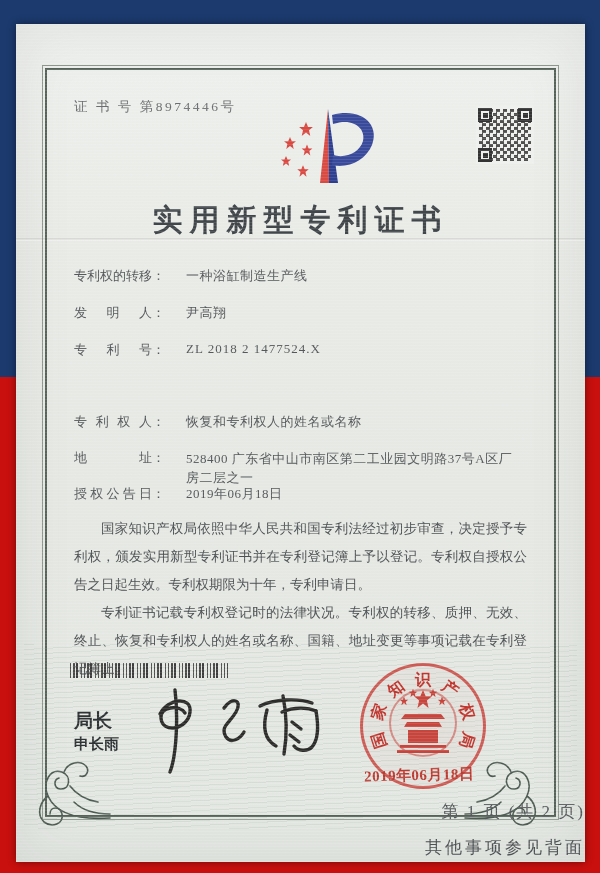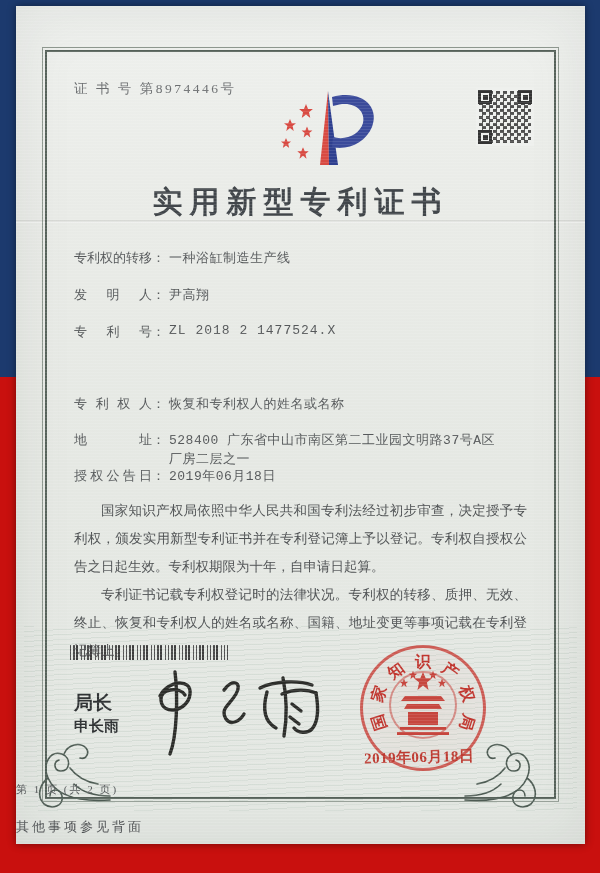--- a/index.html
+++ b/index.html
@@ -2,21 +2,21 @@
 <html style="--navy: #1c3a6e; --red: #c9100e; --seal-red: #c0362f;"><head>
 <meta charset="utf-8">
 <style>
   html,body{margin:0;padding:0;}
   body{
     width:600px;height:873px;position:relative;overflow:hidden;
     font-family:"Liberation Serif","DejaVu Serif",serif;
     background:linear-gradient(180deg,var(--navy,#1c3a6e) 0,var(--navy,#1c3a6e) 377px,var(--red,#c9100e) 377px,var(--red,#c9100e) 100%);
   }
   .paper{
-    position:absolute;left:16px;top:6px;width:569px;height:838px;
+    position:absolute;left:16px;top:24px;width:569px;height:838px;
     background:linear-gradient(180deg,#eef0ed 0%,#e9ebe7 25%,#e5e8e3 55%,#e3e7e2 100%);
     box-shadow:0 0 8px rgba(0,0,0,.45), inset 0 0 55px rgba(110,118,110,.14);
   }
   .paper::after{
     content:"";position:absolute;inset:0;pointer-events:none;
     background:repeating-linear-gradient(180deg,rgba(255,255,255,.22) 0 1px,transparent 1px 3px);
     opacity:.45;
   }
   .watermark{
     position:absolute;left:8px;right:8px;top:620px;height:185px;pointer-events:none;
@@ -46,21 +46,21 @@
   .qr .f-tl{left:2px;top:2px}.qr .f-tr{right:2px;top:2px}.qr .f-bl{left:2px;bottom:2px}
   
   .title{
     position:absolute;left:0;right:0;top:176px;text-align:center;
     font-size:30px;font-weight:700;letter-spacing:7px;color:#41464a;
   }
   
   .frow{position:absolute;left:58px;right:28px;font-size:13px;color:#55585a;}
   .flabel{display:inline-block;width:78px;text-align:justify;text-align-last:justify;vertical-align:top;}
   .colon{vertical-align:top;}
-  .fval{margin-left:4px;vertical-align:top;letter-spacing:.5px;font-family:Liberation Mono, monospace;}
+  .fval{margin-left:21px;vertical-align:top;letter-spacing:.5px;}
   .fval-wrap{display:inline-block;width:338px;line-height:19px;vertical-align:top;}
   .grant{position:absolute;left:223px;top:0;white-space:nowrap;}
   .grant .flabel{width:86px;}
   
   .paras{position:absolute;left:58px;top:491px;width:453px;font-size:13.5px;line-height:28px;color:#4e5153;text-align:justify;}
   .paras p{margin:0;text-indent:2em;}
   
   .barcode{
     position:absolute;left:54px;top:639px;width:158px;height:15px;
     background:repeating-linear-gradient(90deg,#4e4e4e 0 1px,transparent 1px 3px,#4a4a4a 3px 5px,transparent 5px 6px,#3d3d3d 6px 8px,transparent 8px 11px,#555 11px 12px,transparent 12px 14px);
@@ -83,22 +83,22 @@
   .emblem{position:absolute;left:25px;top:20px;}
   .seal-date{
     position:absolute;left:348px;top:742px;font-size:15px;font-weight:700;
     color:#bd3a31;letter-spacing:.5px;transform:rotate(-1.5deg);white-space:nowrap;
   }
   
   .flourish{position:absolute;width:82px;height:72px;top:732px;}
   .fl-left{left:14px;}
   .fl-right{left:447px;transform:scaleX(-1);}
   
-  .page-no{position:absolute;left:0;right:0;top:776px;text-align:left;font-size:11px;letter-spacing:2px;color:#55585a;}
-  .back-note{position:absolute;left:0;right:0;top:812px;text-align:left;font-size:13px;letter-spacing:3px;color:#4e5153;}
+  .page-no{position:absolute;left:0;right:0;top:776px;text-align:right;font-size:17px;letter-spacing:2px;color:#55585a;}
+  .back-note{position:absolute;left:0;right:0;top:812px;text-align:right;font-size:17px;letter-spacing:3px;color:#4e5153;}
 </style>
 </head>
 <body>
 
 <div class="paper">
   <div class="crease"></div>
   <div class="watermark"></div>
   <div class="frame"></div>
 
   <div class="cert-no">证 书 号 第8974446号</div>
@@ -138,21 +138,21 @@
     <span class="flabel">专利权人</span><span class="colon">：</span><span class="fval">恢复和专利权人的姓名或名称</span>
   </div>
   <div class="frow" style="top:425px">
     <span class="flabel">地址</span><span class="colon">：</span><span class="fval fval-wrap">528400 广东省中山市南区第二工业园文明路37号A区厂房二层之一</span>
   </div>
   <div class="frow" style="top:461px">
     <span class="flabel">授权公告日</span><span class="colon">：</span><span class="fval">2019年06月18日</span>
   </div>
 
   <div class="paras">
-    <p>国家知识产权局依照中华人民共和国专利法经过初步审查，决定授予专利权，颁发实用新型专利证书并在专利登记簿上予以登记。专利权自授权公告之日起生效。专利权期限为十年，自申请日起算。</p>
+    <p>国家知识产权局依照中华人民共和国专利法经过初步审查，决定授予专利权，颁发实用新型专利证书并在专利登记簿上予以登记。专利权自授权公告之日起生效。专利权期限为十年，专利申请日。</p>
     <p>专利证书记载专利权登记时的法律状况。专利权的转移、质押、无效、终止、恢复和专利权人的姓名或名称、国籍、地址变更等事项记载在专利登记簿上。</p>
   </div>
 
   <div class="barcode"></div>
 
   <div class="director-title">局长</div>
   <div class="director-name">申长雨</div>
 
   <svg class="sig" viewBox="0 0 195 112">
     <g fill="none" stroke="#1d1e1b" stroke-width="3.4" stroke-linecap="round" opacity="0.92">

